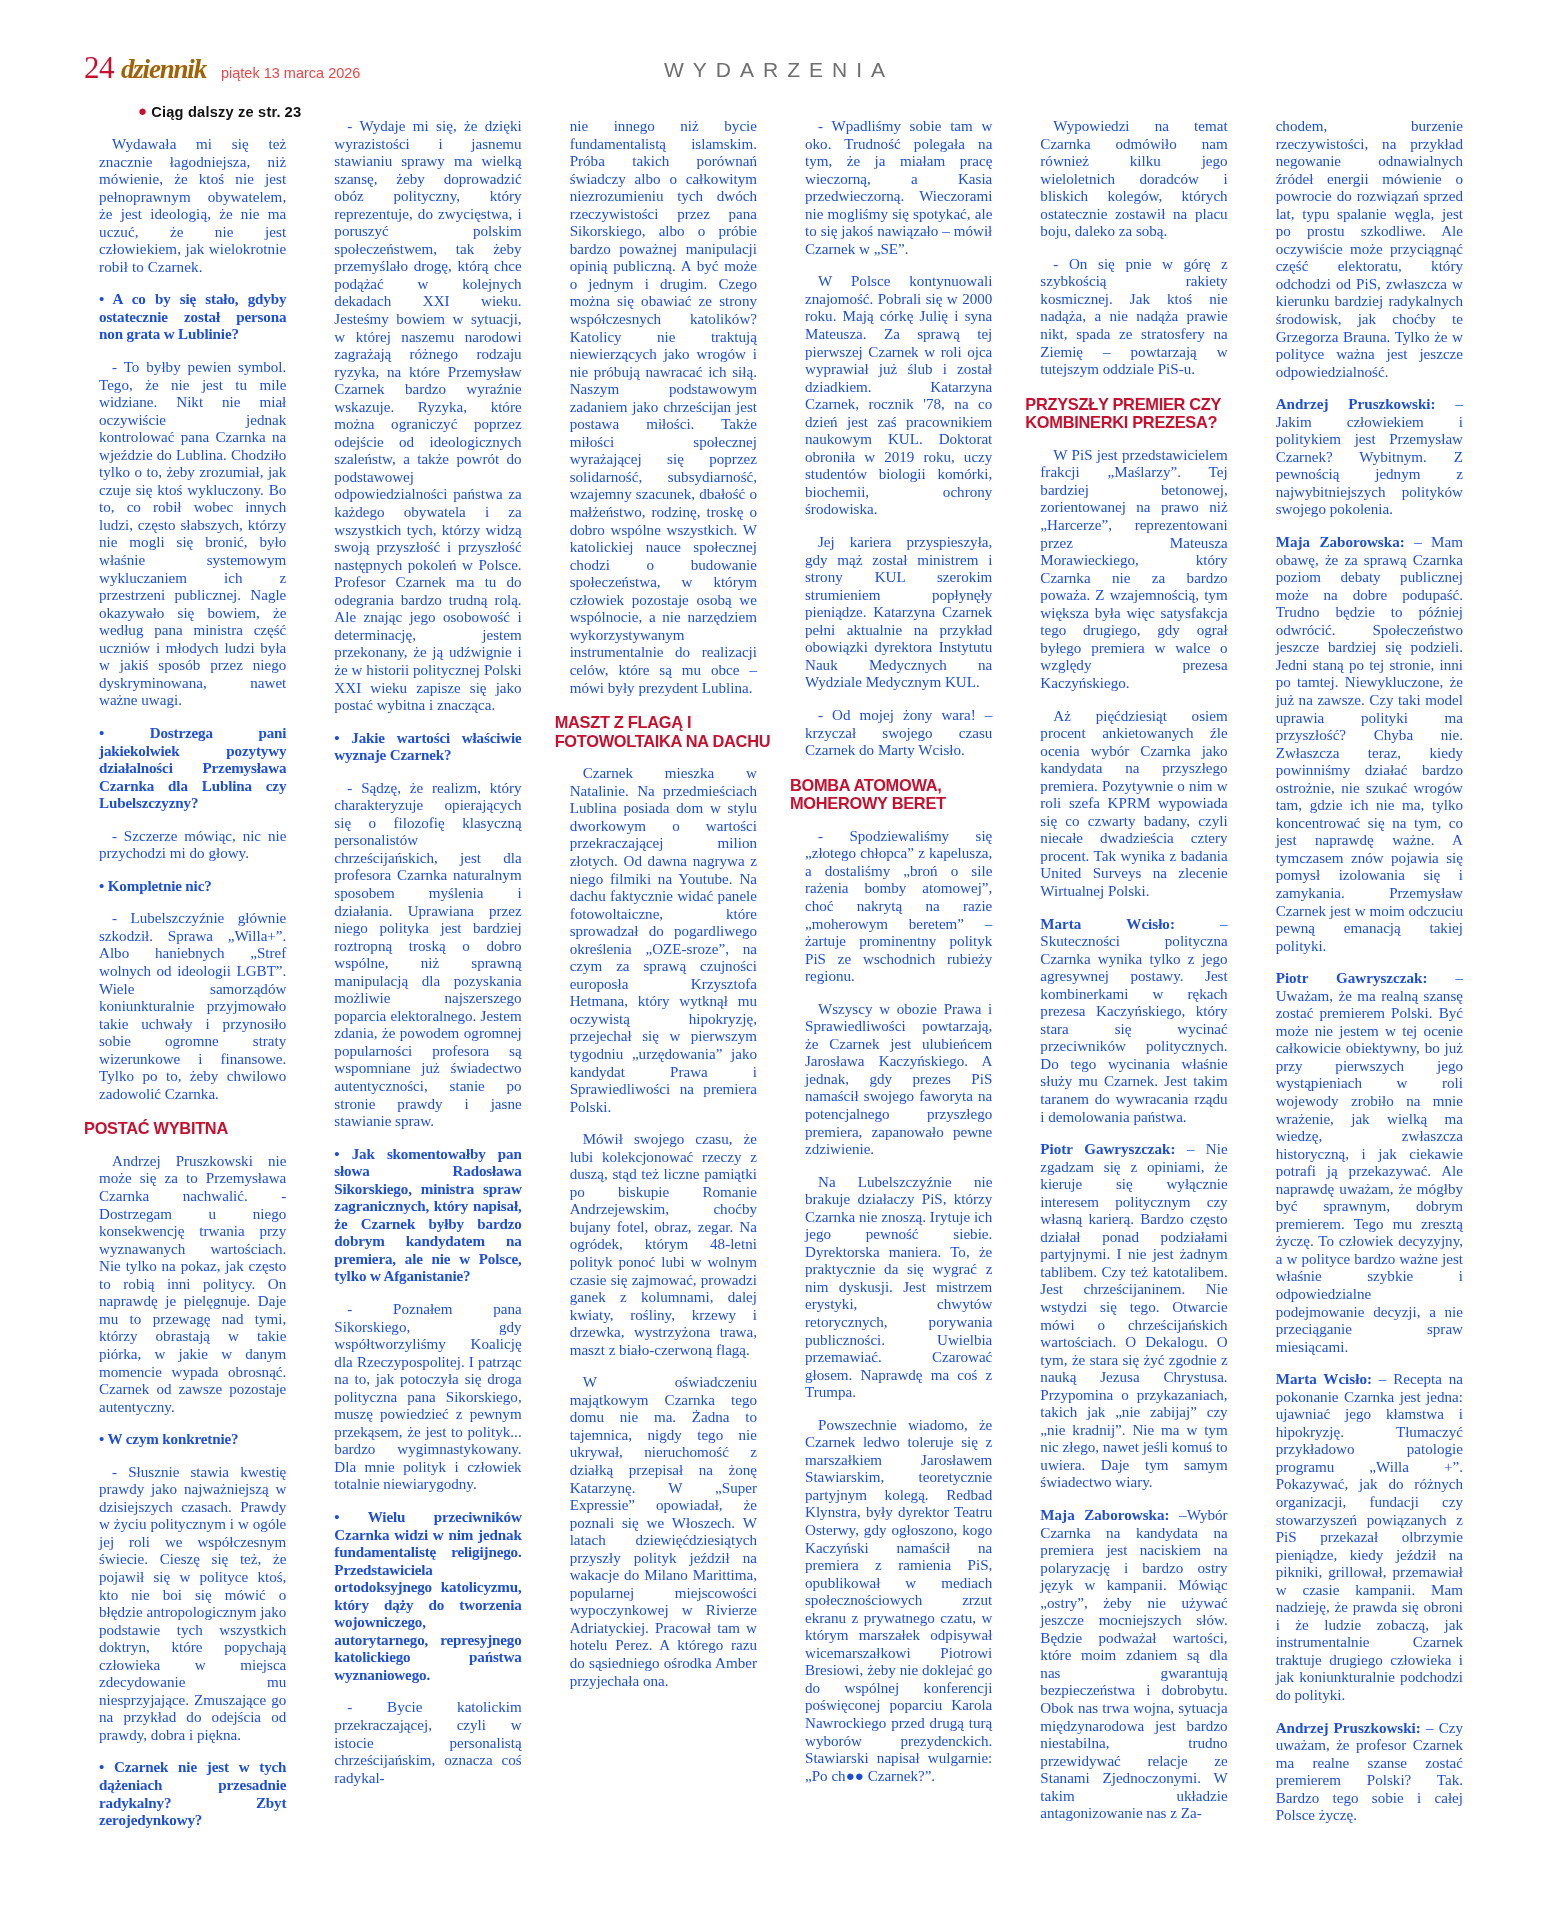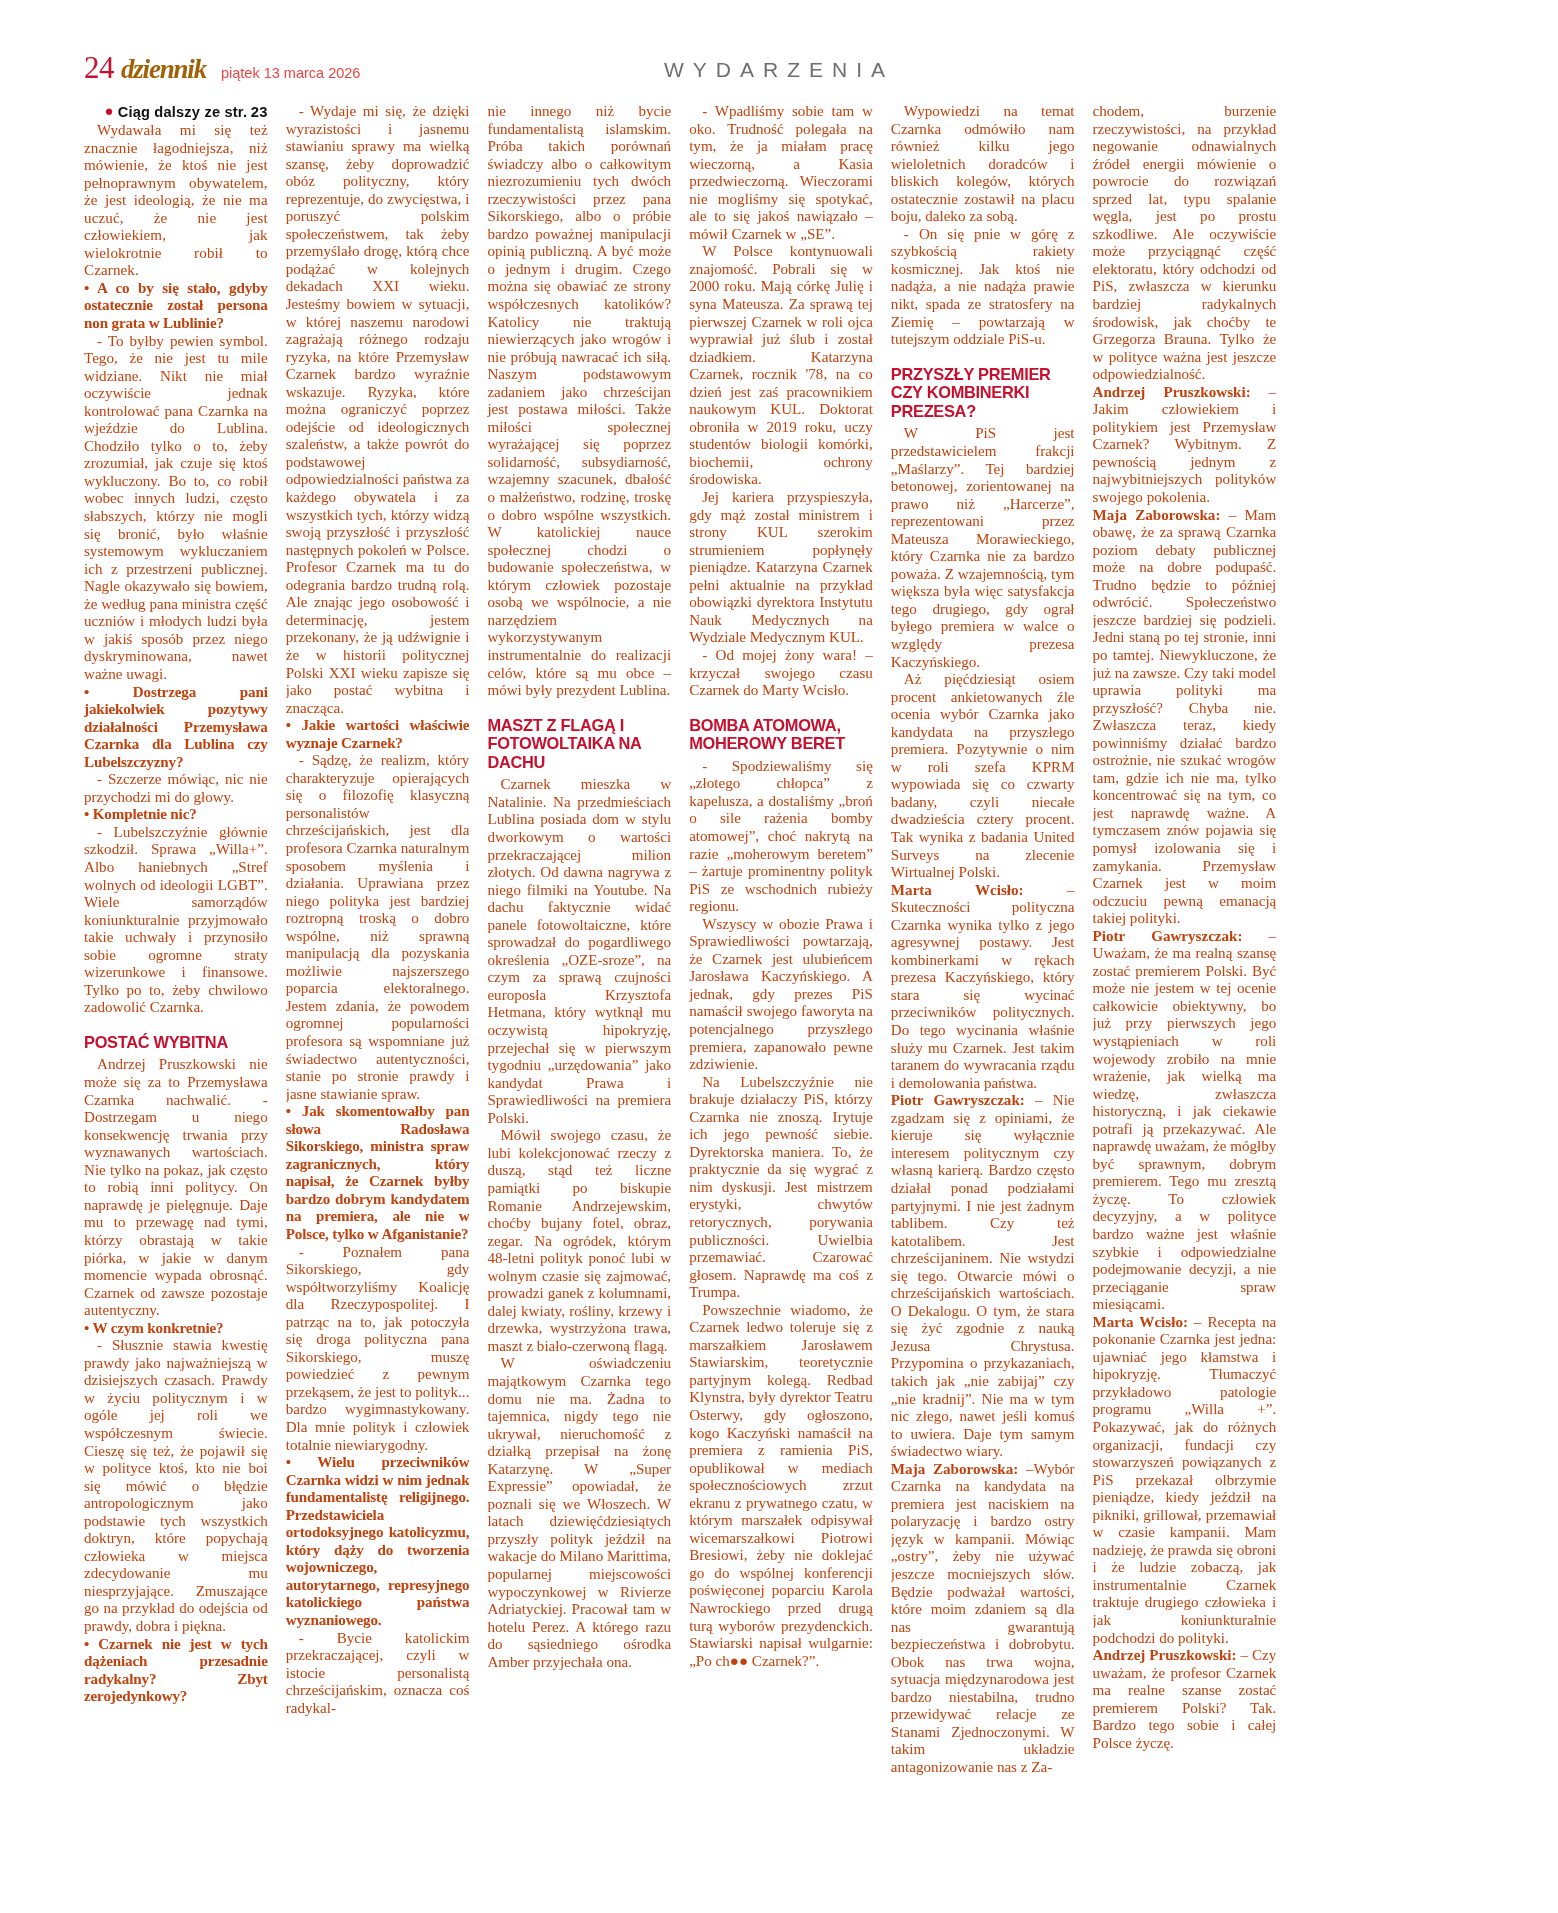--- a/index.html
+++ b/index.html
@@ -68,39 +68,39 @@
   }
 
   
   .columns {
     position: absolute;
     left: 84px;
     top: 103px;
     width: 1394px;
     height: 1760px;
     display: grid;
-    grid-template-columns: repeat(7, 1fr);
+    grid-template-columns: repeat(6, 1fr);
     column-gap: 18px;
   }
   .col {
     width: 100%;
     overflow: hidden;
   }
 
   
   p {
-    margin: 0;
+    margin: 15px;
     font-family: "Liberation Serif", serif;
     font-size: 15.1px;
     line-height: 17.55px;
     text-align: justify;
     text-justify: inter-word;
     hyphens: auto;
     -webkit-hyphens: auto;
-    color: #c2410c;
+    color: #1d4ed8;
   }
   p.body { text-indent: 13px; }
   p.body.noind { text-indent: 0; }
 
   p.q {
     font-weight: 700;
     text-indent: 0;
     letter-spacing: -0.15px;
   }
 

